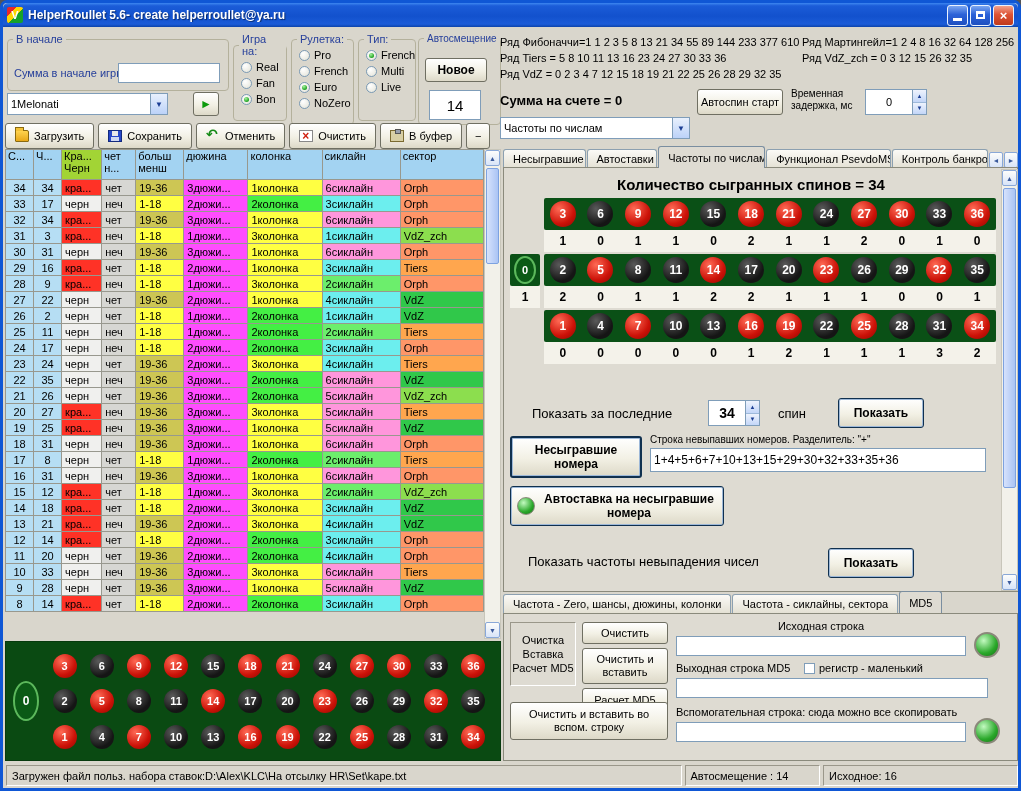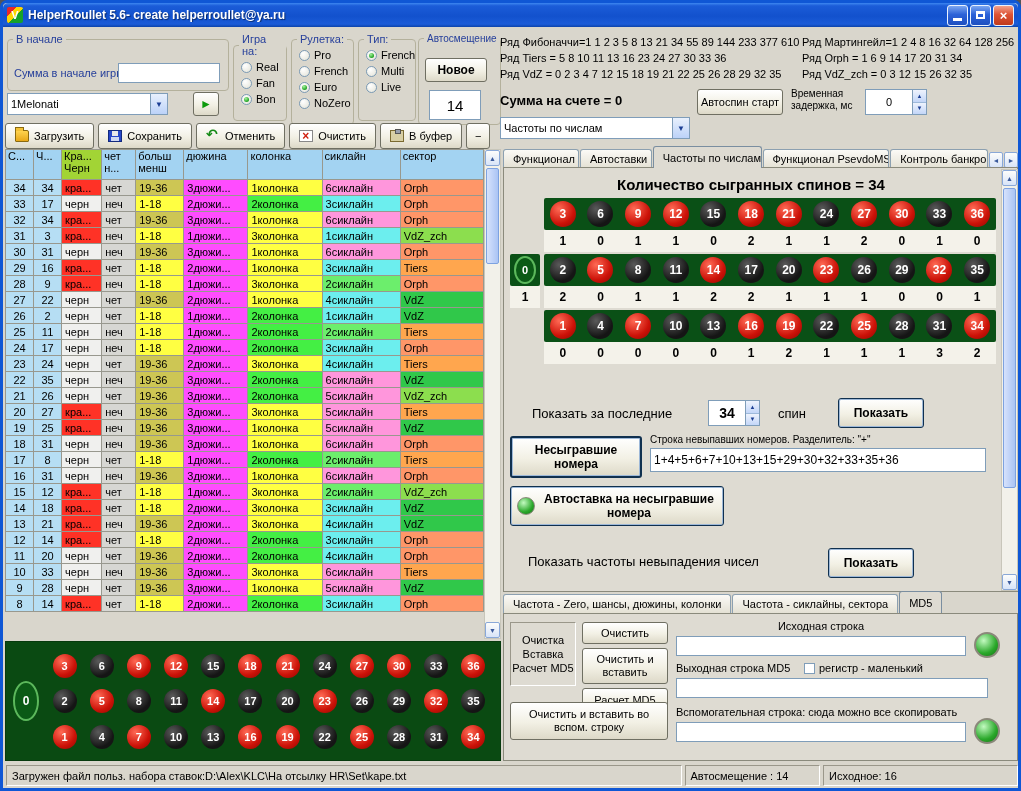--- a/index.html
+++ b/index.html
@@ -229,21 +229,20 @@
     <div class="field" style="left:10px;top:46px;width:52px;height:30px;font-size:15px;display:flex;align-items:center;justify-content:center">14</div>
   </fieldset>
 
   <div id="series-left" class="lbl" style="left:497px;top:31px;width:300px;line-height:16px">
       <div>Ряд Фибоначчи=1 1 2 3 5 8 13 21 34 55 89 144 233 377 610</div>
       <div>Ряд Tiers = 5 8 10 11 13 16 23 24 27 30 33 36</div>
       <div>Ряд VdZ = 0 2 3 4 7 12 15 18 19 21 22 25 26 28 29 32 35</div>
     </div>
   <div id="series-right" class="lbl" style="left:799px;top:31px;width:216px;line-height:16px;overflow:hidden">
       <div style="white-space: nowrap;">Ряд Мартингейл=1 2 4 8 16 32 64 128 256</div>
-      <div style="white-space: nowrap;">Ряд Orph = 1 6 9 14 17 20 31 34</div>
       <div style="white-space: nowrap;">Ряд VdZ_zch = 0 3 12 15 26 32 35</div>
     </div>
 
   <span class="lbl" style="left:497px;top:90px;font-weight:bold;font-size:13px">Сумма на счете = 0</span>
 
   <div class="btn" style="left:694px;top:86px;width:86px;height:26px">
     <span>Автоспин старт</span>
   </div>
 
   <span class="lbl" style="left:788px;top:85px;width:72px;white-space:normal;font-size:10px;line-height:12px">Временная задержка, мс</span>
@@ -680,21 +679,21 @@
           <span class="circ c24 black">22</span>
           <span class="circ c24 red">25</span>
           <span class="circ c24 black">28</span>
           <span class="circ c24 black">31</span>
           <span class="circ c24 red">34</span>
         </div>
       </div>
   </div>
 
   <div class="tabrow" id="right-tabs" style="left:500px;top:143px;width:515px;height:22px">
-      <div class="tab">Функционал</div>
+      <div class="tab">Несыгравшие</div>
       <div class="tab">Автоставки</div>
       <div class="tab active">Частоты по числам</div>
       <div class="tab">Функционал PsevdoMS</div>
       <div class="tab">Контроль банкро</div>
       <span id="rt-arrows">
         <span class="sc-btn">◄</span>
         <span class="sc-btn">►</span>
       </span>
     </div>
 

